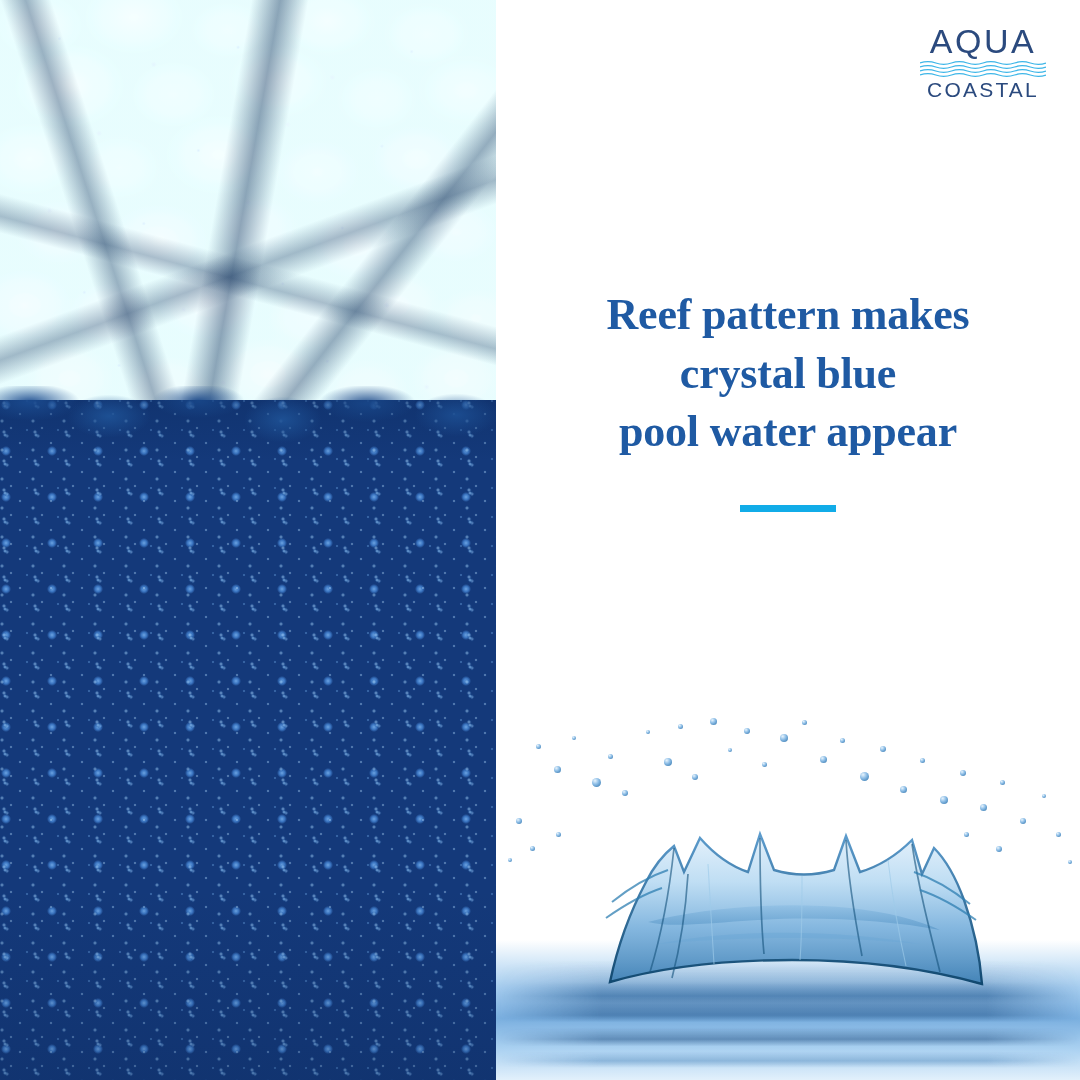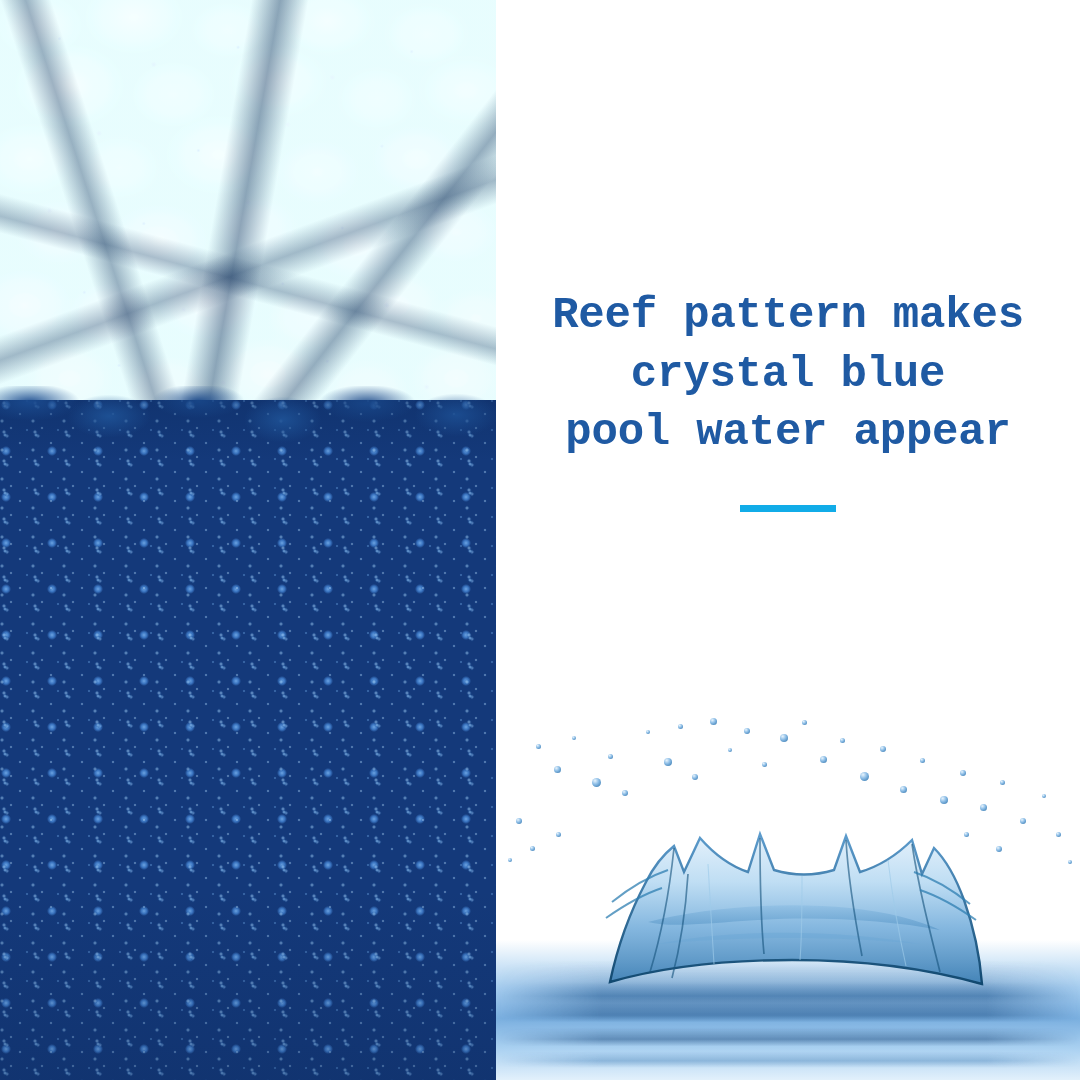--- a/index.html
+++ b/index.html
@@ -216,21 +216,21 @@
   #headline-block {
     position: absolute;
     left: 496px;
     top: 286px;
     width: 584px;
     text-align: center;
   }
   #headline {
     margin: 0;
     padding: 0 40px;
-    font-family: Liberation Mono, monospace;
+    font-family: Liberation Serif, serif;
     font-size: 44px;
     font-weight: bold;
     line-height: 1.33;
     letter-spacing: -0.2px;
     color: #1f5aa3;
   }
   #headline .hl-line { display: block; }
 
   #accent-divider {
     width: 96px;
@@ -309,20 +309,32 @@
       <div class="rock-speckle"></div>
       <div class="rock-crevice"></div>
     </div>
     <div class="gravel-band">
       <div class="gravel-fine"></div>
       <div class="gravel-shade"></div>
     </div>
     <div class="texture-seam"></div>
   </div>
 
+  <div id="logo">
+    <div class="logo-aqua">AQUA</div>
+    <svg class="logo-waves" viewBox="0 0 126 18" preserveAspectRatio="none">
+      <g fill="none" stroke="#3db6e8" stroke-width="1.25">
+        <path d="M0 3 Q 7.9 0.2 15.8 3 T 31.5 3 T 47.3 3 T 63 3 T 78.8 3 T 94.5 3 T 110.3 3 T 126 3"></path>
+        <path d="M0 7 Q 7.9 4.2 15.8 7 T 31.5 7 T 47.3 7 T 63 7 T 78.8 7 T 94.5 7 T 110.3 7 T 126 7"></path>
+        <path d="M0 11 Q 7.9 8.2 15.8 11 T 31.5 11 T 47.3 11 T 63 11 T 78.8 11 T 94.5 11 T 110.3 11 T 126 11"></path>
+        <path d="M0 15 Q 7.9 12.2 15.8 15 T 31.5 15 T 47.3 15 T 63 15 T 78.8 15 T 94.5 15 T 110.3 15 T 126 15"></path>
+      </g>
+    </svg>
+    <div class="logo-coastal">COASTAL</div>
+  </div>
 
   <div id="headline-block">
     <h1 id="headline">
       <span class="hl-line">Reef pattern makes</span>
       <span class="hl-line">crystal blue</span>
       <span class="hl-line">pool water appear</span>
     </h1>
     <div id="accent-divider"></div>
   </div>
 

